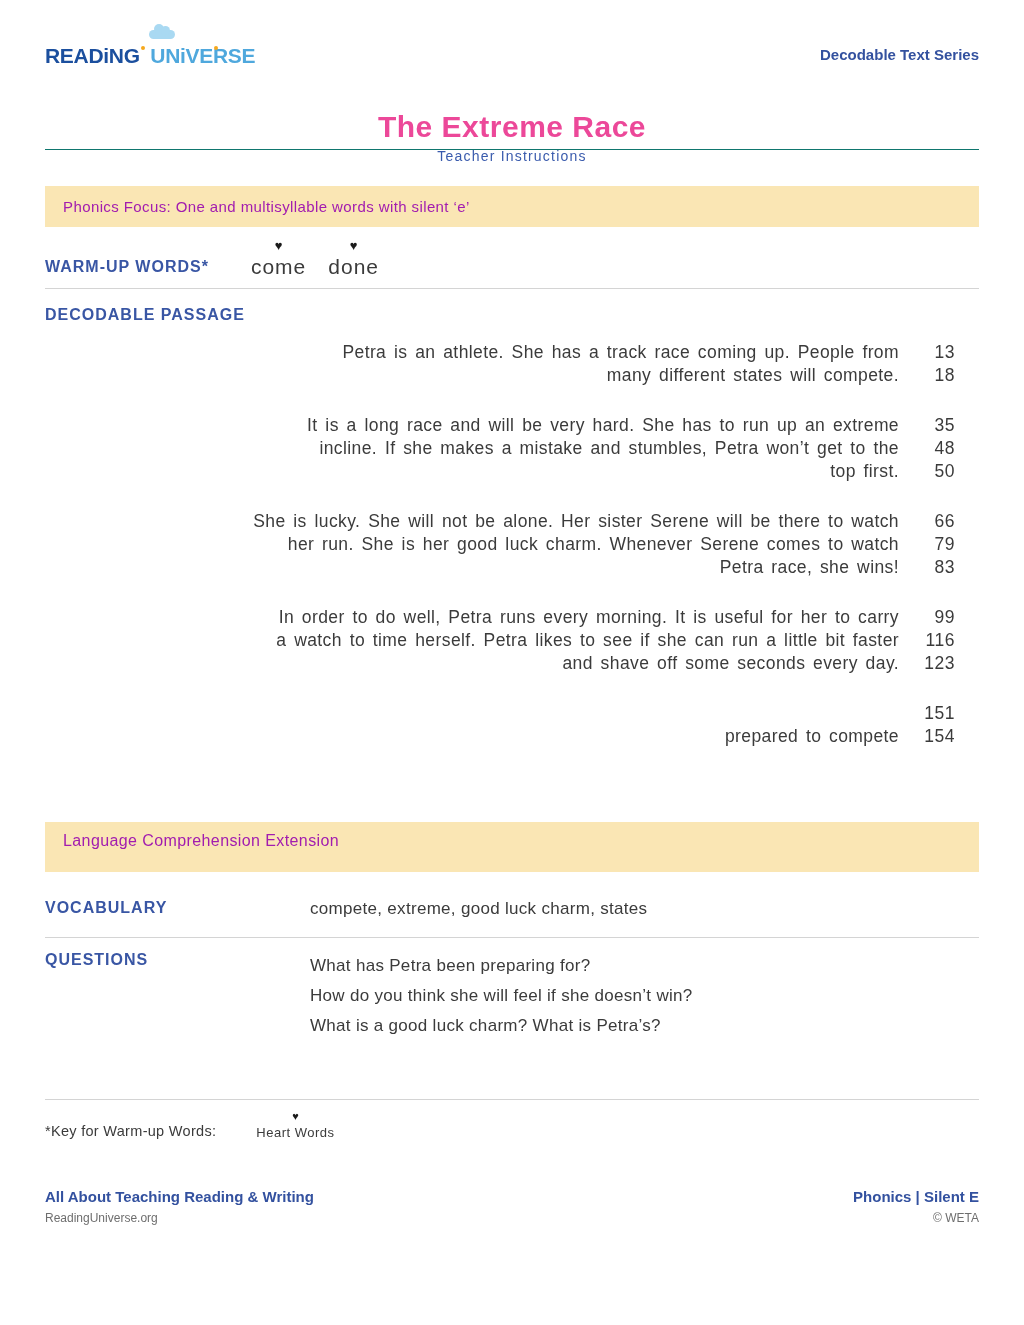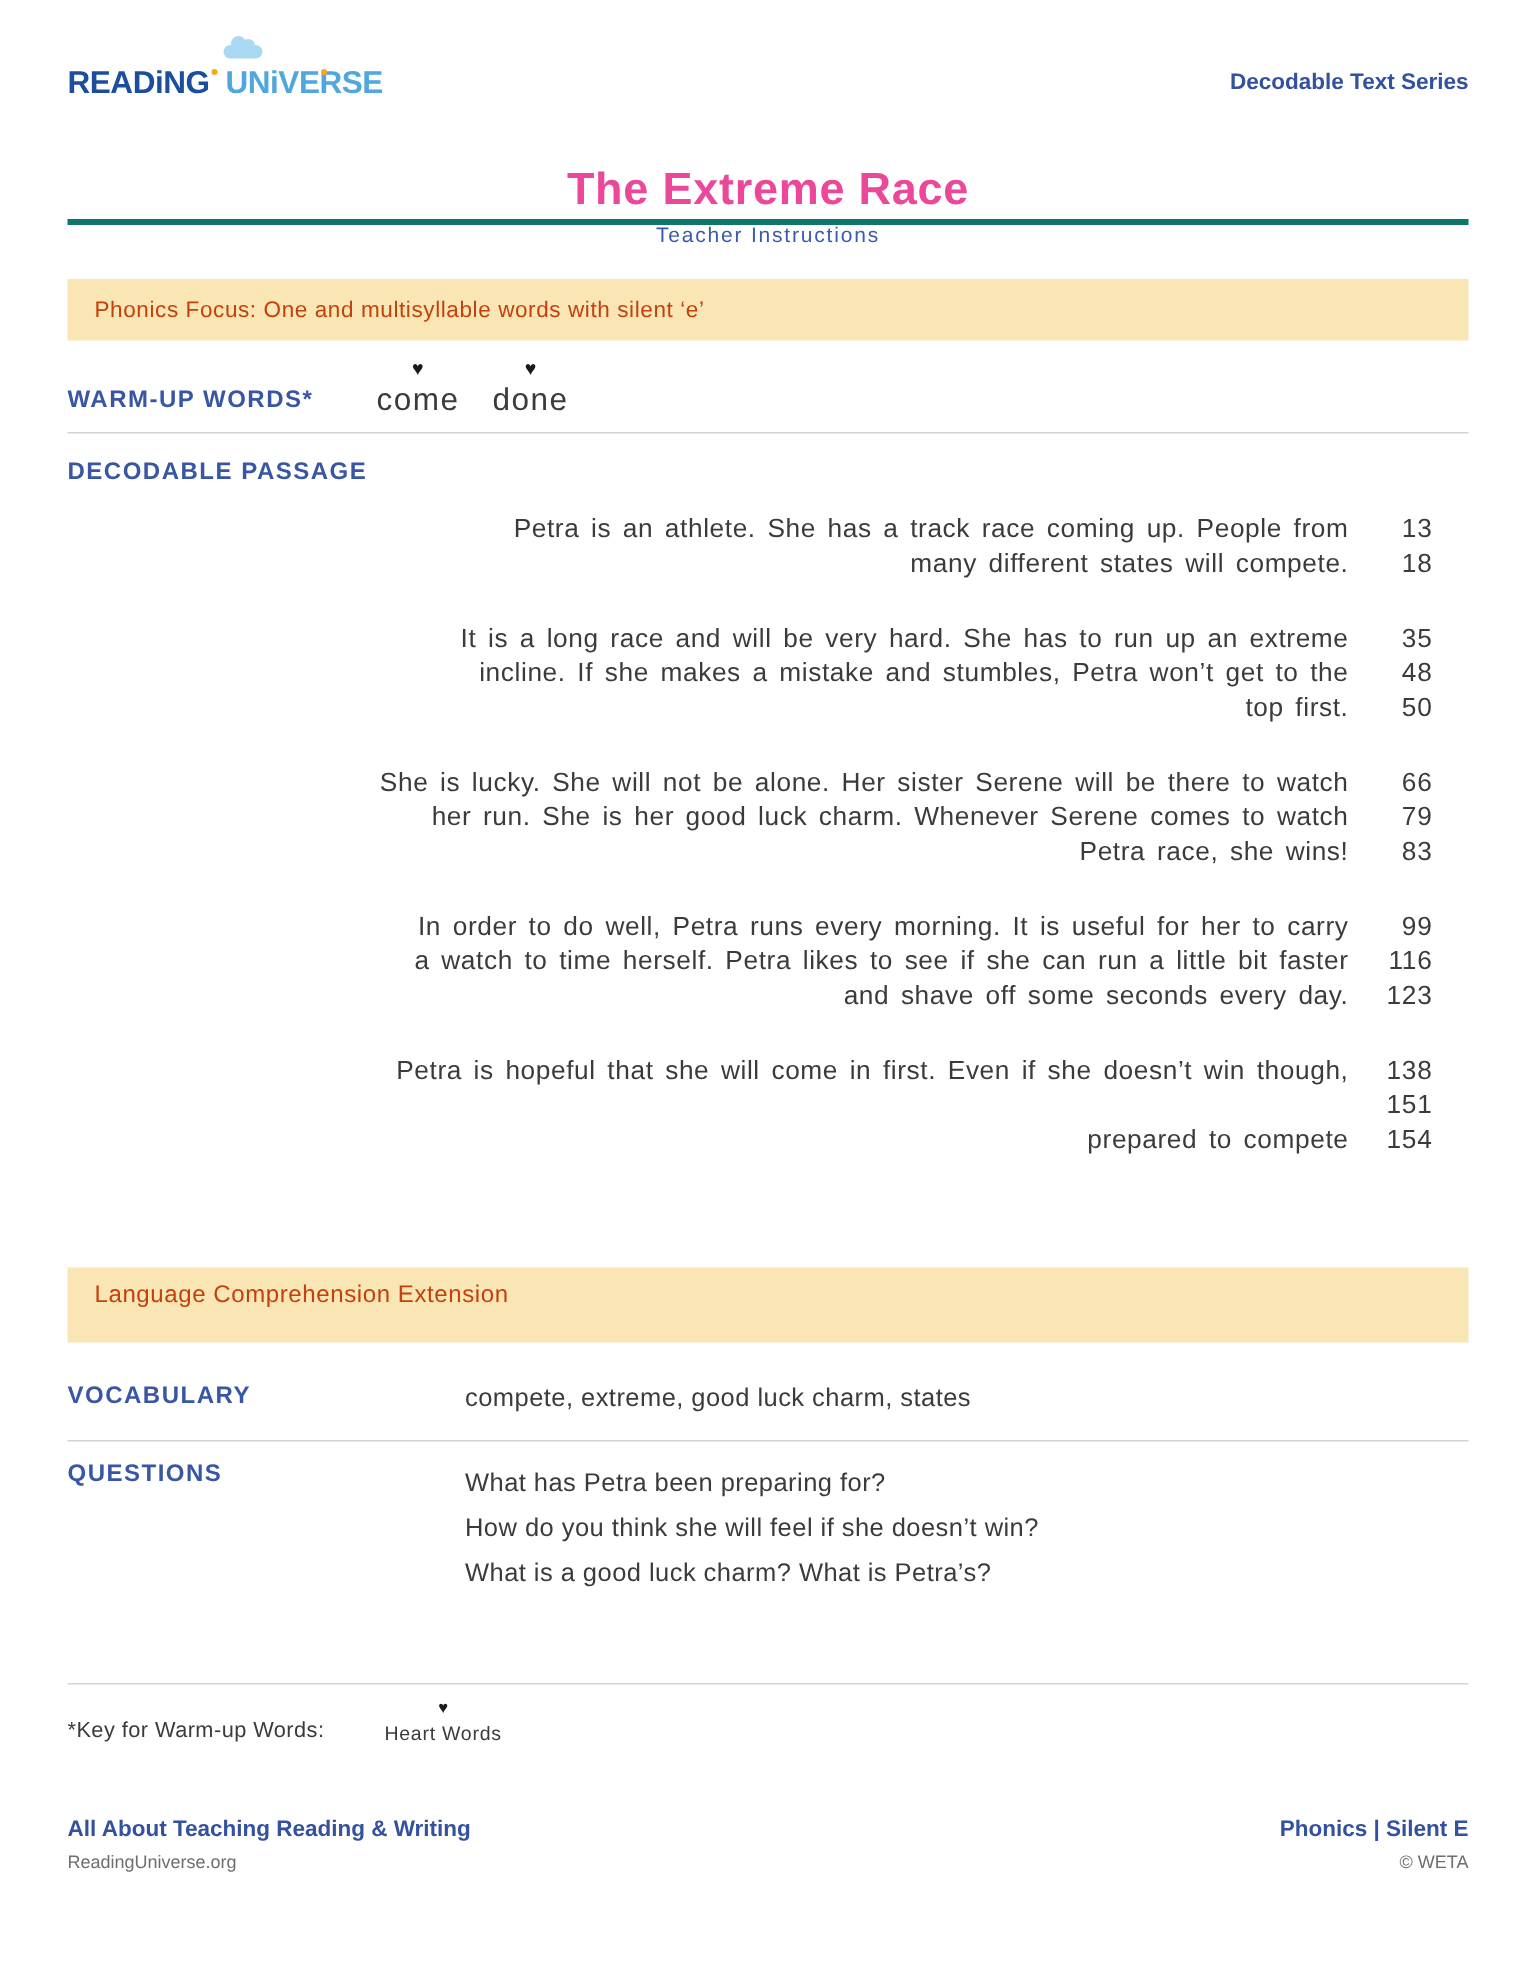--- a/index.html
+++ b/index.html
@@ -1,41 +1,41 @@
 <!DOCTYPE html>
 <html><head>
 <meta charset="utf-8">
 <style>
   * { margin:0; padding:0; box-sizing:border-box; }
   html,body { width:1024px; height:1325px; background:#ffffff;
     font-family:"Liberation Sans", sans-serif; color:#3b3b3b; }
   .page { width:1024px; height:1325px; padding:0 45px; position:relative; overflow:hidden; }
 
   
-  .header { position:relative; height:150px; border-bottom:4px solid #0f766e; }
+  .header { position:relative; height:150px; border-bottom:1px solid #0f766e; }
   .logo { position:absolute; left:0; top:44px; font-weight:bold; font-size:21px; letter-spacing:-0.3px; }
   .logo .lg-dark { color:#1b4f9e; }
   .logo .lg-light { color:#4fa8dd; margin-left:5px; }
   .cloud { position:absolute; left:104px; top:-14px; width:26px; height:9px;
     background:#a9d9f2; border-radius:6px; }
   .cloud::before { content:""; position:absolute; left:5px; top:-6px; width:10px; height:10px;
     background:#a9d9f2; border-radius:50%; }
   .cloud::after { content:""; position:absolute; left:12px; top:-4px; width:9px; height:9px;
     background:#a9d9f2; border-radius:50%; }
   .i-dot { position:absolute; width:4px; height:4px; background:#f6a81c; border-radius:50%; top:2px; }
   .i-dot.d1 { left:96px; }
   .i-dot.d2 { left:169px; }
   .series { position:absolute; right:0; top:46px; font-weight:bold; font-size:15px; color:#33519f;text-align:center; }
   .title-block { text-align:center; padding-top:74px; }
   .doc-title { font-size:30px; font-weight:600; color:#ec4899; letter-spacing:0.5px;margin-top:36px; }
   .doc-subtitle { margin-top:4px; font-size:14px; color:#3a5bad; letter-spacing:1.2px; }
 
   
   .banner { background:#fae6b4; height:41px; line-height:41px; padding-left:18px;
-    font-size:15px; color:#c2410c; letter-spacing:0.4px; margin-top:36px; }
+    font-size:15px; color:#a21caf; letter-spacing:0.4px; margin-top:36px; }
   .banner.second { margin-top:74px; height:50px; line-height:38px; font-size:16px; }
 
   
   .warmup { display:flex; align-items:flex-end; margin-top:12px; padding-bottom:9px;
     border-bottom:1px solid #d4d4d4; }
   .blue-label { color:#3956a4; font-weight:bold; font-size:16px; letter-spacing:1px; }
   .warmup .blue-label { padding-bottom:3px; }
   .warmup-words { display:flex; margin-left:42px; gap:22px; }
   .wword { display:flex; flex-direction:column; align-items:center; }
   .wword .heart { font-size:13px; color:#1a1a1a; line-height:14px; }
@@ -158,24 +158,20 @@
         <span>a watch to time herself. Petra likes to see if she can run a little bit faster</span>
         <span class="count">116</span>
       </div>
       <div class="pline">
         <span>and shave off some seconds every day.</span>
         <span class="count">123</span>
       </div>
     </div>
     <div class="para">
       <div class="pline">
-        <span>Petra is hopeful that she will come in first. Even if she doesn’t win though,</span>
-        <span class="count">138</span>
-      </div>
-      <div class="pline">
         <span class="count">151</span>
       </div>
       <div class="pline">
         <span>prepared to compete</span>
         <span class="count">154</span>
       </div>
     </div>
   </div>
 
   <div class="banner second">Language Comprehension Extension</div>

